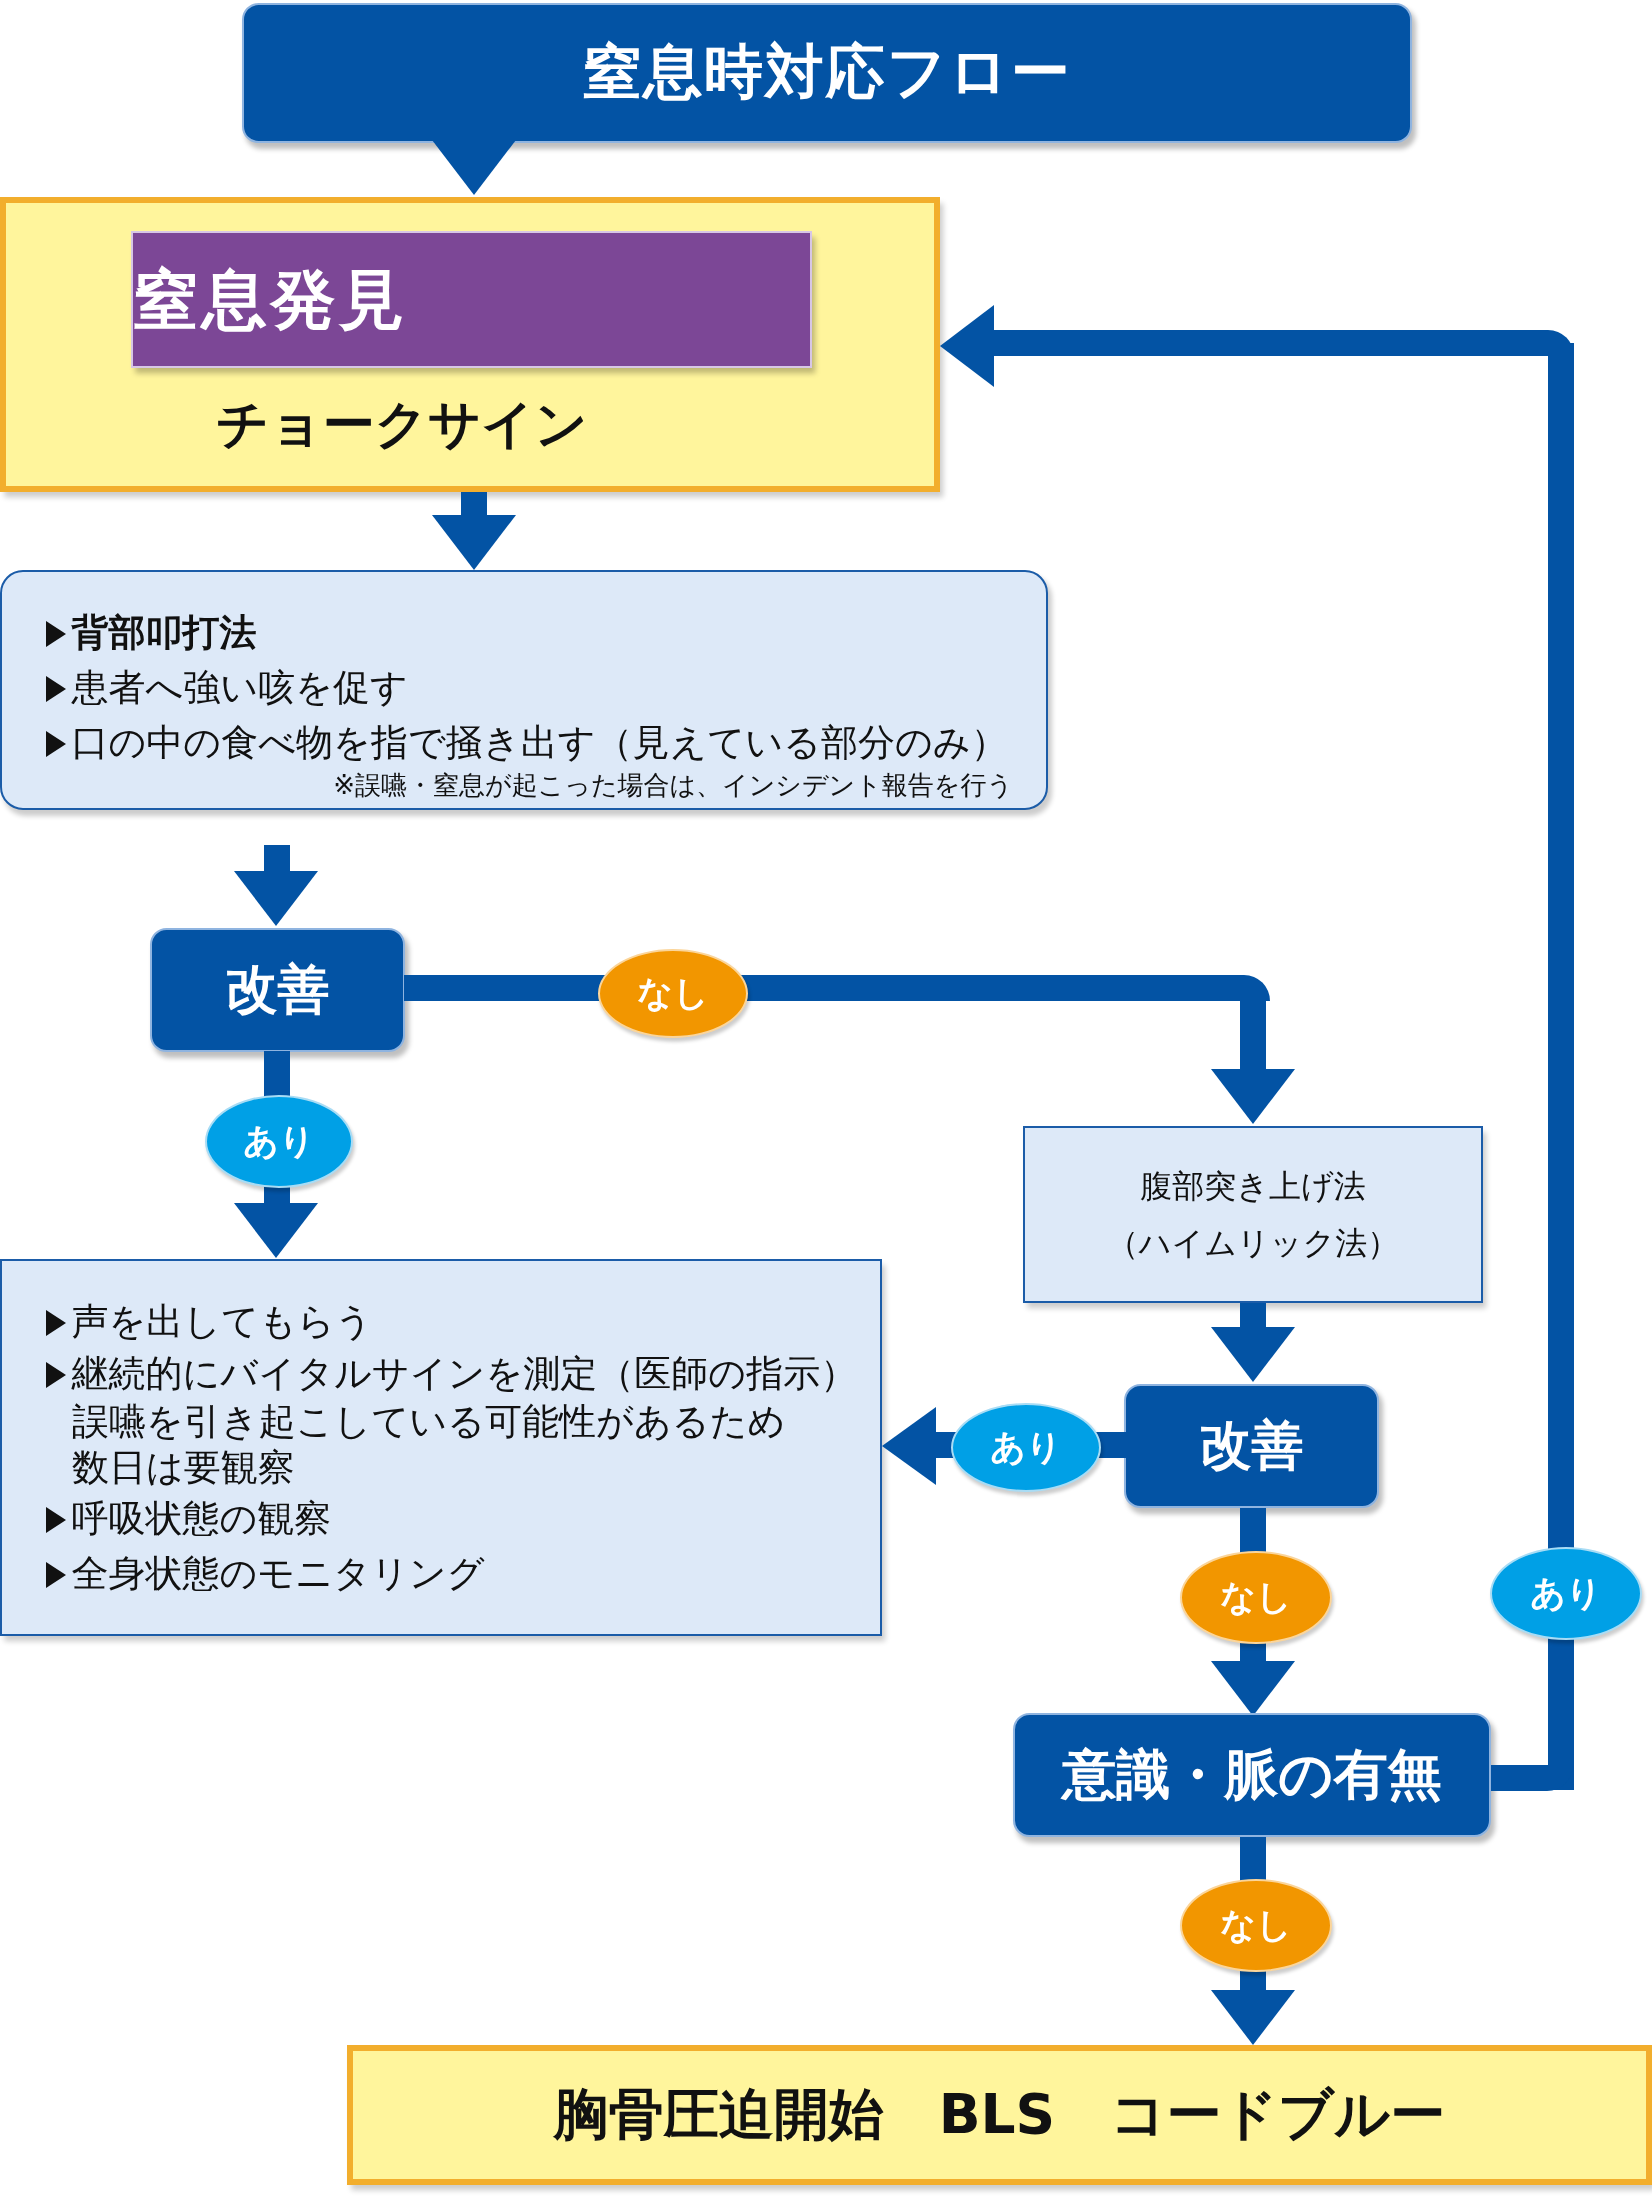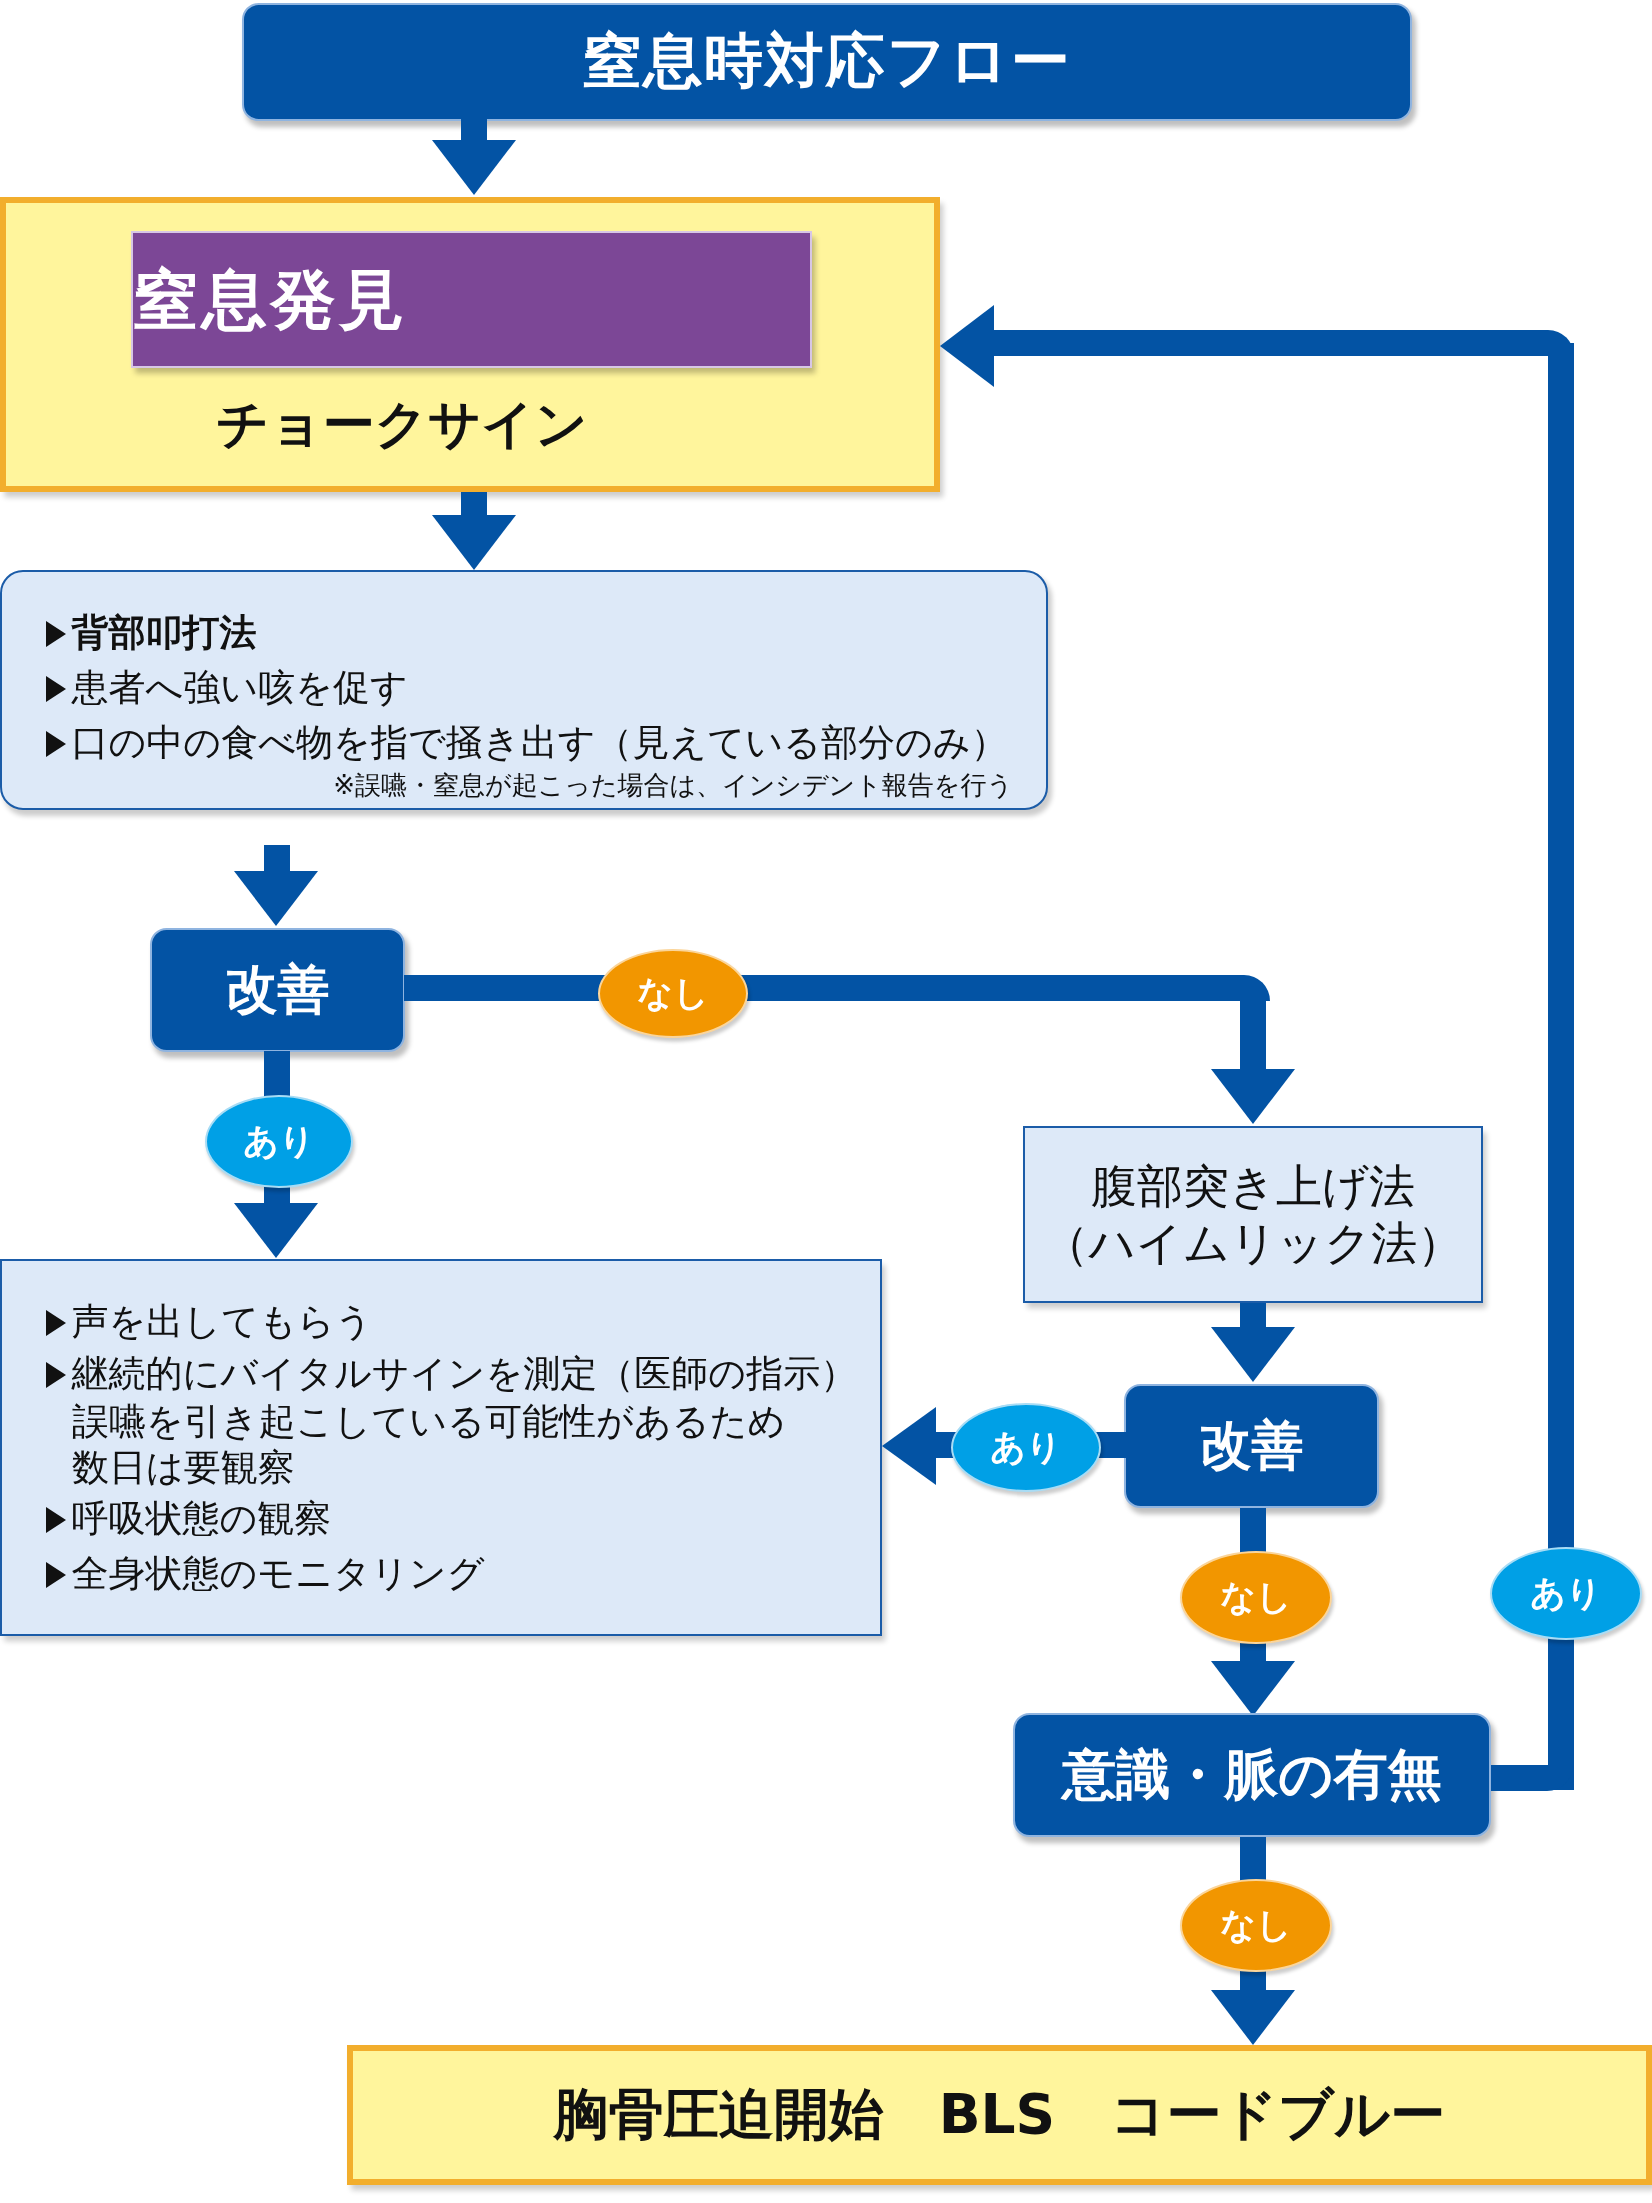--- a/index.html
+++ b/index.html
@@ -16,21 +16,21 @@
   .oval{position:absolute;border-radius:50%;display:flex;align-items:center;justify-content:center;color:#fff;font-weight:bold;font-size:35px;box-shadow:1.8px 3.7px 3.7px rgba(0,0,0,0.2);}
   .oval.nashi{background:#f29600;border:2.8px solid #fbd59a;}
   .oval.ari{background:#00a0e6;border:2.8px solid #a8dcf5;}
   .bullet-line{font-size:37px;line-height:55px;white-space:nowrap;}
   .bullet-line .tri{display:inline-block;width:0;height:0;border-top:13px solid transparent;border-bottom:13px solid transparent;border-left:20px solid #111;margin-right:5.5px;vertical-align:-1.8px;}
   .indent{padding-left:26px;}
 </style>
 </head>
 <body>
 
-<div class="abs blue-box title-box" style="left:242px;top:2.8px;width:1170px;height:118px;">
+<div class="abs blue-box title-box" style="left:242px;top:2.8px;width:1170px;height:140px;">
   <span>窒息時対応フロー</span>
 </div>
 
 <div class="line" style="left:461px;top:116px;width:26px;height:39px;"></div>
 <div class="arrow-down" style="left:432px;top:140px;"></div>
 
 <div class="abs yellow-box" style="left:0px;top:197px;width:940px;height:295px;">
 </div>
 <div class="abs purple-box" style="left:131px;top:231px;width:681px;height:137px;">
   <span>窒息発見</span>
@@ -72,21 +72,21 @@
 <div class="oval nashi" style="left:598px;top:949px;width:146px;height:85px;">
   <span>なし</span>
 </div>
 
 <div class="line" style="left:264px;top:1051px;width:26px;height:175px;"></div>
 <div class="oval ari" style="left:205px;top:1095px;width:144px;height:89px;">
   <span>あり</span>
 </div>
 <div class="arrow-down" style="left:234px;top:1203px;"></div>
 
-<div class="abs light-box" style="left:1023px;top:1126px;width:460px;height:177px;display:flex;flex-direction:column;align-items:center;justify-content:center;font-size:46px;line-height:57px;">
+<div class="abs light-box" style="left:1023px;top:1126px;width:460px;height:177px;display:flex;flex-direction:column;align-items:center;justify-content:center;font-size:32px;line-height:57px;">
   <span>腹部突き上げ法</span>
   <span>（ハイムリック法）</span>
 </div>
 
 <div class="line" style="left:1240px;top:1303px;width:26px;height:35px;"></div>
 <div class="arrow-down" style="left:1211px;top:1327px;"></div>
 
 <div class="abs light-box" style="left:0px;top:1259px;width:882px;height:377px;padding:33px 0 2px 44px;">
   <div class="bullet-line">
     <span class="tri"></span><span>声を出してもらう</span>

